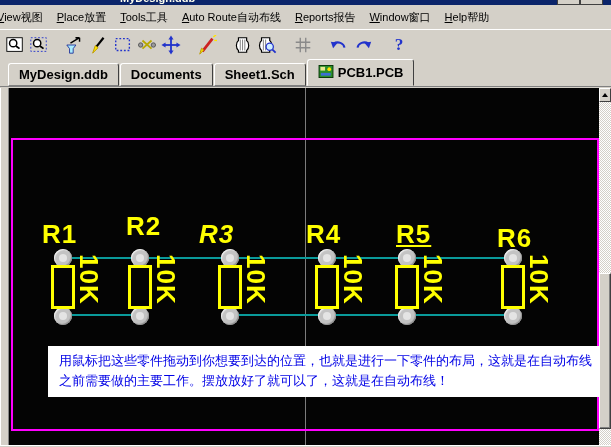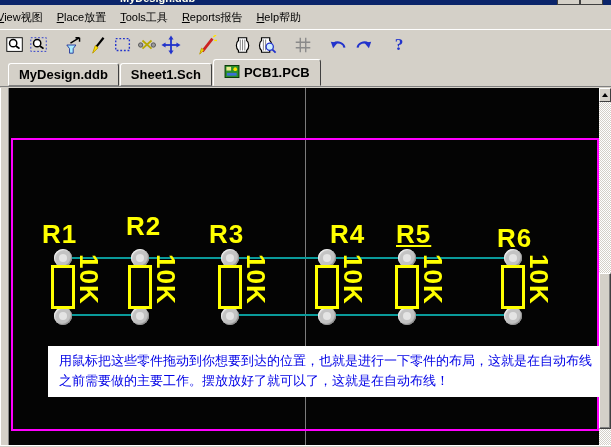--- a/index.html
+++ b/index.html
@@ -83,21 +83,23 @@
   <div class="titlebar">
     <span class="frag">MyDesign.ddb</span>
     <span class="title-stub" style="right:31px"></span>
     <span class="title-stub" style="right:8px"></span>
   </div>
 
   <div class="menubar" id="menubar">
       <span class="menu-item"><u>V</u>iew视图</span>
       <span class="menu-item"><u>P</u>lace放置</span>
       <span class="menu-item"><u>T</u>ools工具</span>
+      <span class="menu-item"><u>A</u>uto Route自动布线</span>
       <span class="menu-item"><u>R</u>eports报告</span>
+      <span class="menu-item"><u>W</u>indow窗口</span>
       <span class="menu-item"><u>H</u>elp帮助</span>
     </div>
 
   <div class="toolbar" id="toolbar">
       <div class="tb-group">
         <button class="tb-btn">
           <svg viewBox="0 0 22 22">
             <rect x="2" y="3" width="17" height="15" fill="#fff" stroke="#000"></rect>
             <circle cx="9" cy="9" r="4" fill="none" stroke="#000" stroke-width="1.6"></circle>
             <line x1="12" y1="12" x2="16" y2="15" stroke="#000" stroke-width="2"></line>
@@ -200,20 +202,23 @@
           <svg viewBox="0 0 22 22">
             <text x="11" y="17" text-anchor="middle" font-size="19" font-weight="bold" fill="#2233cc" font-family="Liberation Serif,serif">?</text>
           </svg>
         </button>
       </div>
     </div>
 
   <div class="tabbar" id="tabbar">
       <div class="tab">
         <span>MyDesign.ddb</span>
+      </div>
+      <div class="tab">
+        <span>Documents</span>
       </div>
       <div class="tab">
         <span>Sheet1.Sch</span>
       </div>
       <div class="tab active">
         <span><svg viewBox="0 0 16 14">
             <rect x="0.5" y="0.5" width="15" height="13" fill="#2a8f2a" stroke="#043304"></rect>
             <rect x="2" y="2" width="5" height="4" fill="#e8e890"></rect>
             <circle cx="11.5" cy="4.5" r="2" fill="#ffe400"></circle>
             <rect x="2.5" y="8.5" width="10.5" height="3" fill="#3b6fd4"></rect>
@@ -251,32 +256,32 @@
           <div class="pad" style="left: 122px; top: 161px;">
             <div class="hole"></div>
           </div>
           <div class="pad" style="left: 122px; top: 219px;">
             <div class="hole"></div>
           </div>
           <div class="comp-body" style="left: 119px; top: 177px; border-color: rgb(255, 255, 0);"></div>
           <div class="value-wrap" style="left: 170px; top: 166px;"><span class="value-text" style="color: rgb(255, 255, 0);">10K</span></div>
         </div>
         <div class="component">
-          <div class="ref-label" style="left: 200px; top: 134px;">R3</div>
+          <div class="ref-label" style="left: 190px; top: 134px; font-style: italic;">R3</div>
           <div class="pad" style="left: 212px; top: 161px;">
             <div class="hole"></div>
           </div>
           <div class="pad" style="left: 212px; top: 219px;">
             <div class="hole"></div>
           </div>
           <div class="comp-body" style="left: 209px; top: 177px; border-color: rgb(255, 255, 0);"></div>
           <div class="value-wrap" style="left: 260px; top: 166px;"><span class="value-text" style="color: rgb(255, 255, 0);">10K</span></div>
         </div>
         <div class="component">
-          <div class="ref-label" style="left: 308px; top: 134px; padding-left: 13px;">R4</div>
+          <div class="ref-label" style="left: 284px; top: 134px; padding-left: 13px;">R4</div>
           <div class="pad" style="left: 309px; top: 161px;">
             <div class="hole"></div>
           </div>
           <div class="pad" style="left: 309px; top: 219px;">
             <div class="hole"></div>
           </div>
           <div class="comp-body" style="left: 306px; top: 177px; border-color: rgb(255, 255, 0);"></div>
           <div class="value-wrap" style="left: 357px; top: 166px;"><span class="value-text" style="color: rgb(255, 255, 0);">10K</span></div>
         </div>
         <div class="component">

